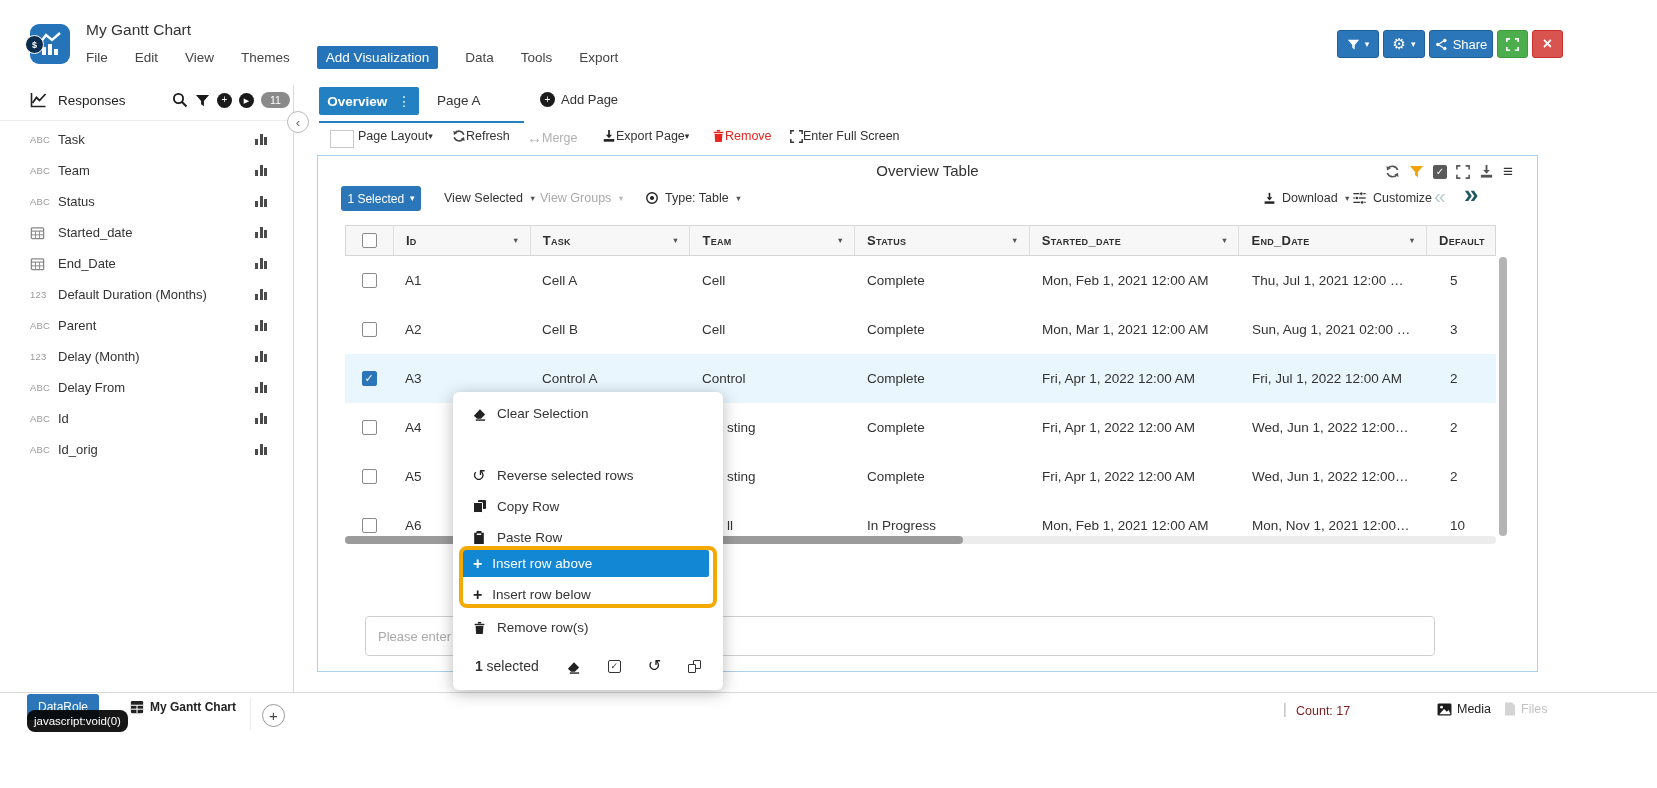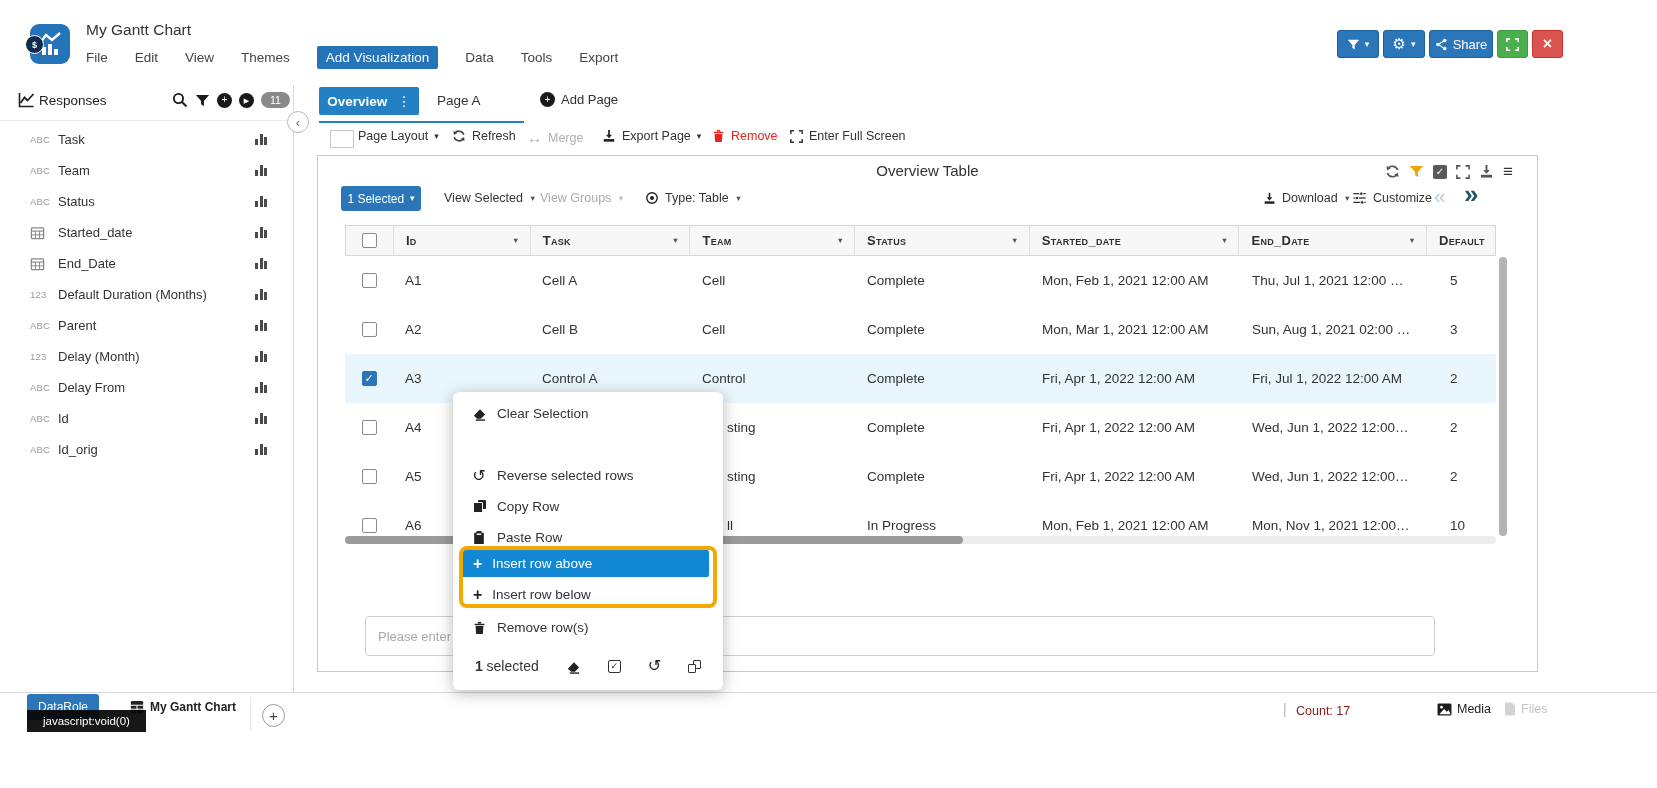--- a/index.html
+++ b/index.html
@@ -20,21 +20,21 @@
   .menubar .active{background:#2573b8;color:#fff;padding:4px 9px;border-radius:2px;}
   .tbtn{height:28px;border-radius:3px;display:flex;align-items:center;justify-content:center;gap:5px;
         color:#fff;font-size:13px;box-sizing:border-box;}
   .tbtn.blue{background:#2a76b9;border:1px solid #1f5f98;}
   .tbtn.green{background:#4cae4c;border:1px solid #3d9b3d;}
   .tbtn.red{background:#d9534f;border:1px solid #c9302c;font-weight:bold;}
   .caret{font-size:9px;line-height:1;}
 
   
   .sb-border{left:293px;top:85px;width:1px;height:607px;background:#d8d8d8;}
-  .sb-head{left:18px;top:92px;display:flex;align-items:center;gap:4px;font-size:13.5px;color:#222;}
+  .sb-head{left:30px;top:92px;display:flex;align-items:center;gap:11px;font-size:13.5px;color:#222;}
   .sb-icons{left:172px;top:92px;display:flex;align-items:center;gap:7px;}
   .badge{background:#8a8a8a;color:#fff;border-radius:9px;font-size:10.5px;padding:2px 9px;}
   .sb-sep{left:0;top:120px;width:293px;height:1px;background:#ececec;}
   .collapse{left:287px;top:111px;width:20px;height:20px;border-radius:50%;background:#fff;
             border:1px solid #bbb;display:flex;align-items:center;justify-content:center;
             font-size:13px;color:#666;z-index:5;}
   .sb-items{left:0;top:124px;width:293px;}
   .sb-item{height:31px;display:flex;align-items:center;padding-left:30px;}
   .sb-type{width:28px;font-size:9.5px;color:#9a9a9a;letter-spacing:.2px;}
   .sb-label{font-size:13px;color:#333;}
@@ -47,21 +47,21 @@
 
   
   .tab-active{left:319px;top:87px;width:100px;height:28px;background:#2380c3;border-radius:2px;
               color:#fff;display:flex;align-items:center;justify-content:center;gap:10px;
               font-weight:bold;font-size:13.5px;}
   .tab-underline{left:319px;top:121px;width:205px;height:2px;background:#2380c3;}
   .tab-plain{left:437px;top:93px;font-size:13.5px;color:#333;}
   .add-page{left:540px;top:92px;display:flex;align-items:center;gap:6px;font-size:13px;color:#333;}
 
   
-  .ptb{top:129px;display:flex;align-items:center;gap:6px;font-size:12.5px;color:#333;}
+  .ptb{top:129px;display:flex;align-items:center;font-size:12.5px;color:#333;}
   .layoutbox{left:330px;top:130px;width:22px;height:16px;background:#fff;border:1px solid #c9c9c9;}
   .gray{color:#b0b0b0;}
   .redtxt{color:#e8251f;}
 
   
   .panel{left:317px;top:155px;width:1221px;height:517px;border:1px solid #abd0ea;background:#fff;box-sizing:border-box;}
   .panel-title{left:317px;top:162px;width:1221px;text-align:center;font-size:15px;color:#333;}
   .panel-icons{left:1385px;top:163px;display:flex;align-items:center;gap:9px;}
   .checksq{width:14px;height:14px;background:#5a5a5a;border-radius:2px;color:#fff;font-size:10px;
            display:flex;align-items:center;justify-content:center;}
@@ -127,21 +127,21 @@
                     background:#fff;border-radius:1px;box-sizing:border-box;}
   .ic-checksq-o{width:13px;height:13px;border:1.5px solid #333;border-radius:2px;box-sizing:border-box;
                 display:flex;align-items:center;justify-content:center;font-size:9px;color:#333;}
   .hist{font-size:16px;line-height:1;color:#222;}
 
   
   .bb-sep{left:0;top:692px;width:1657px;height:1px;background:#d9d9d9;}
   .datarole{left:27px;top:694px;width:72px;height:26px;background:#2a76b9;border-radius:3px 3px 0 0;
             color:#fff;font-size:12px;display:flex;align-items:center;justify-content:center;}
   .tooltip{left:27px;top:710px;background:rgba(5,5,5,.93);color:#fff;font-size:11.5px;
-           padding:5px 16px;border-radius:0;z-index:60;}
+           padding:5px 7px;border-radius:8px;z-index:60;}
   .gantt-tab{left:130px;top:700px;display:flex;align-items:center;gap:6px;font-size:12px;
              font-weight:bold;color:#222;}
   .bb-div{left:250px;top:698px;width:1px;height:32px;background:#e8e8e8;}
   .plus-tab{left:262px;top:704px;width:23px;height:23px;border:1px solid #999;border-radius:50%;
             display:flex;align-items:center;justify-content:center;font-size:15px;color:#444;box-sizing:border-box;}
   .bb-pipe{left:1283px;top:701px;font-size:14px;color:#b5b5b5;}
   .bb-count{left:1296px;top:704px;font-size:12.5px;color:#7f1d1d;}
   .bb-media{left:1437px;top:702px;display:flex;align-items:center;gap:5px;font-size:12.5px;color:#222;}
   .bb-files{left:1504px;top:702px;display:flex;align-items:center;gap:5px;font-size:12.5px;color:#c2c2c2;}
 </style>

